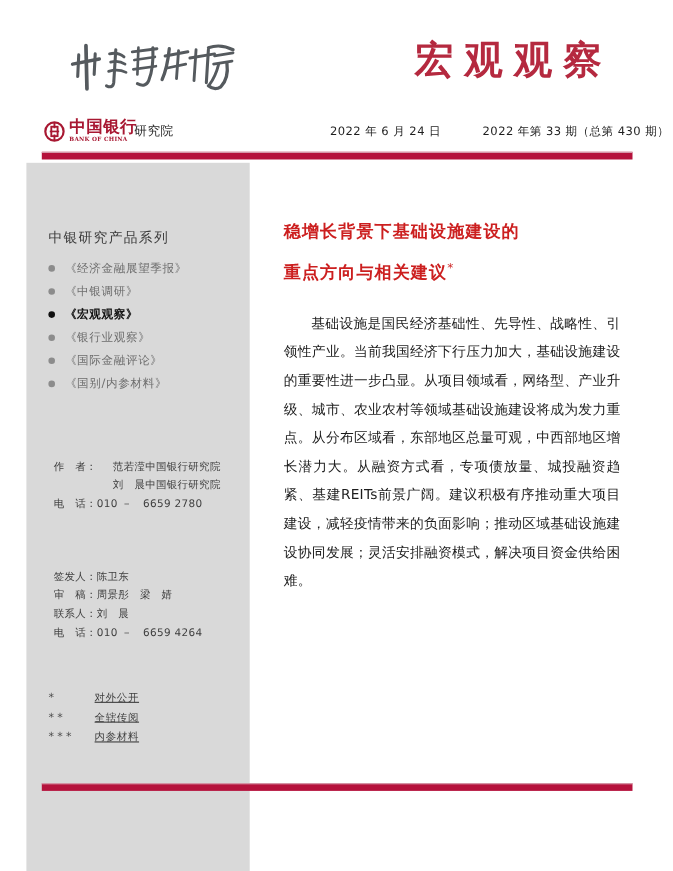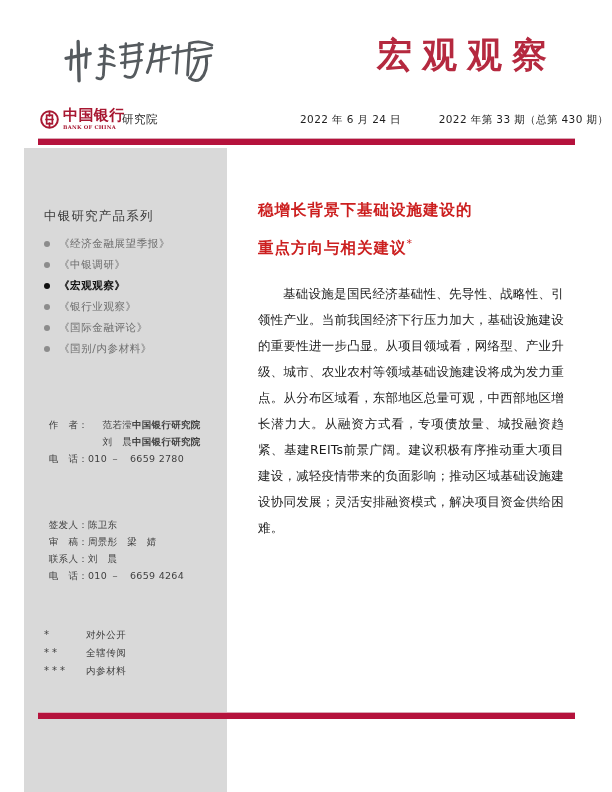--- a/index.html
+++ b/index.html
@@ -200,31 +200,31 @@
     flex: 0 0 auto;
     letter-spacing: 2px;
   }
   .meta-label.tight { letter-spacing: 0.3px; }
   .meta-val { flex: 0 0 auto; }
   .meta-name {
     display: inline-block;
     width: 44px;
     flex: 0 0 auto;
   }
-  .meta-org { flex: 0 0 auto; font-weight: bold; }
+  .meta-org { flex: 0 0 auto; }
 
   .legend-row { display: flex; align-items: baseline; }
   .legend-star {
     display: inline-block;
     width: 42px;
     flex: 0 0 auto;
     letter-spacing: 3px;
     font-size: 10px;
   }
-  .legend-text { flex: 0 0 auto; letter-spacing: 0.6px; }
+  .legend-text { flex: 0 0 auto; letter-spacing: 0.6px; text-decoration: underline; }
 
   
   .content {
     position: absolute;
     left: 258px;
     top: 148px;
     width: 306px;
   }
   .article-title {
     text-align: left;

